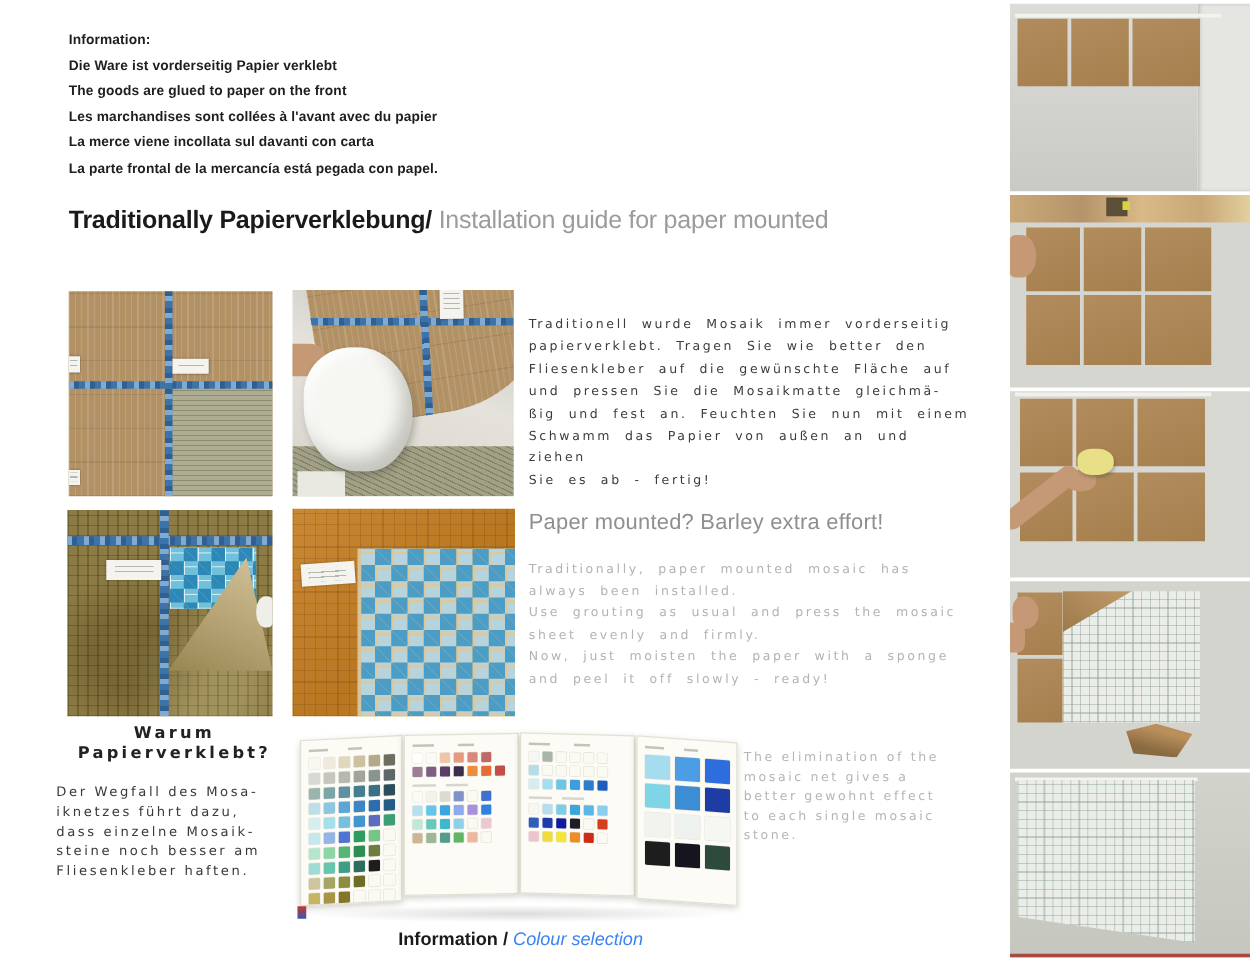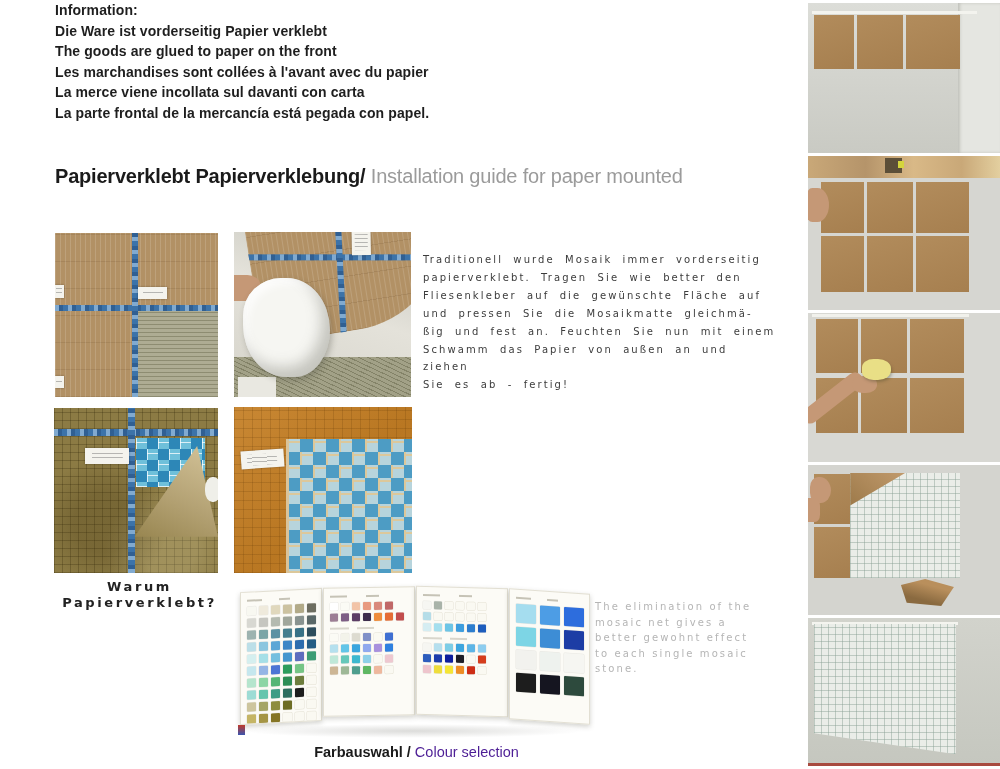--- a/index.html
+++ b/index.html
@@ -1,21 +1,21 @@
 <!DOCTYPE html>
 <html><head>
 <meta charset="utf-8">
 <style>
   html,body{margin:0;padding:0;background:#fff;}
   .page{position:relative;width:1000px;height:769px;background:#fff;overflow:hidden;
         font-family:"Liberation Sans", sans-serif;}
   .abs{position:absolute;}
 
   
-  .info-block{left:55px;top:0;font-weight:bold;font-size:14px;line-height:20.6px;
+  .info-block{left:55px;top:22px;font-weight:bold;font-size:11px;line-height:20.6px;
               color:#1e1e1e;white-space:pre-line;letter-spacing:0.1px;}
   .main-heading{left:55px;top:165px;font-size:20px;font-weight:bold;color:#1a1a1a;
                 letter-spacing:-0.2px;}
   .main-heading .gray{font-weight:normal;color:#9b9b9b;}
 
   .spaced{font-family:"DejaVu Sans", sans-serif;white-space:pre-line;}
 
   .section-de{left:423px;top:231px;width:360px;}
   .section-de h2{margin:0;font-size:18px;font-weight:bold;color:#151515;letter-spacing:0.2px;}
   .section-de p{margin:20px 0 0 0;font-size:10px;letter-spacing:2.1px;word-spacing:5px;
@@ -33,21 +33,21 @@
             color:#3a3a3a;}
 
   .why-en{left:592px;top:579px;width:178px;}
   .why-en h3{margin:0;text-align:center;font-size:12.5px;font-weight:600;color:#8f8f8f;
              letter-spacing:3px;line-height:15.5px;white-space:pre-line;}
   .why-en p{margin:20px 0 0 3px;font-size:10px;letter-spacing:2.1px;line-height:15.6px;
             color:#b5b5b5;}
 
   .caption{left:238px;top:744px;width:357px;text-align:center;font-size:14.5px;}
   .caption .b{font-weight:bold;color:#1a1a1a;}
-  .caption .g{font-weight:normal;color:#4c1d95;}
+  .caption .g{font-weight:normal;color:#3b82f6;font-style:italic;}
 
   
   .photo{overflow:hidden;}
   .kraft{background-color:#b29165;
      background-image:repeating-linear-gradient(90deg,rgba(255,255,255,.14) 0 1px,transparent 1px 5px),
                       repeating-linear-gradient(0deg,rgba(92,62,30,.14) 0 1px,transparent 1px 27px);}
   .tape-h{background:#3c73a9;
      background-image:repeating-linear-gradient(90deg,rgba(185,215,240,.55) 0 4px,rgba(20,50,95,.3) 4px 8px,transparent 8px 13px);}
   .tape-v{background:#3c73a9;
      background-image:repeating-linear-gradient(0deg,rgba(185,215,240,.55) 0 4px,rgba(20,50,95,.3) 4px 8px,transparent 8px 13px);}
@@ -115,21 +115,21 @@
 <div class="page">
 
   <div class="abs info-block">Information:
 Die Ware ist vorderseitig Papier verklebt
 The goods are glued to paper on the front
 Les marchandises sont collées à l'avant avec du papier
 La merce viene incollata sul davanti con carta
 La parte frontal de la mercancía está pegada con papel.</div>
 
   <div class="abs main-heading">
-    <span>Papierverklebt Papierverklebung/</span><span class="gray"> Installation guide for paper mounted</span>
+    <span>Traditionally Papierverklebung/</span><span class="gray"> Installation guide for paper mounted</span>
   </div>
 
   <div class="abs photo kraft" style="left:55px;top:233px;width:163px;height:164px;">
     <div class="abs ridged" style="left:48%;top:45%;right:0;bottom:0;"></div>
     <div class="abs tape-h" style="left:0;top:44%;width:100%;height:6px;"></div>
     <div class="abs tape-v" style="left:47%;top:0;width:6px;height:100%;"></div>
     <div class="abs label" style="left:0;top:32%;width:9px;height:13px;"></div>
     <div class="abs label" style="left:51%;top:33%;width:18%;height:7%;"></div>
     <div class="abs label" style="left:0;top:87%;width:9px;height:12px;"></div>
   </div>
@@ -166,25 +166,37 @@
     <p class="spaced">Traditionell wurde Mosaik immer vorderseitig
 papierverklebt. Tragen Sie wie better den
 Fliesenkleber auf die gewünschte Fläche auf
 und pressen Sie die Mosaikmatte gleichmä-
 ßig und fest an. Feuchten Sie nun mit einem
 Schwamm das Papier von außen an und ziehen
 Sie es ab - fertig!</p>
   </div>
 
   <div class="abs section-en">
+    <h2>Paper mounted? Barley extra effort!</h2>
+    <p class="spaced">Traditionally, paper mounted mosaic has
+always been installed.
+Use grouting as usual and press the mosaic
+sheet evenly and firmly.
+Now, just moisten the paper with a sponge
+and peel it off slowly - ready!</p>
   </div>
 
   <div class="abs why-de">
     <h3 class="spaced">Warum
 Papierverklebt?</h3>
+    <p class="spaced">Der Wegfall des Mosa-
+iknetzes führt dazu,
+dass einzelne Mosaik-
+steine noch besser am
+Fliesenkleber haften.</p>
   </div>
 
   <div class="abs why-en">
     <p class="spaced">The elimination of the
 mosaic net gives a
 better gewohnt effect
 to each single mosaic
 stone.</p>
   </div>
 
@@ -406,21 +418,21 @@
             <div class="sw" style="background: rgb(29, 29, 29);"></div>
             <div class="sw" style="background: rgb(21, 21, 32);"></div>
             <div class="sw" style="background: rgb(45, 74, 61);"></div>
           </div>
         </div>
     </div>
     <div class="abs red-mark"></div>
   </div>
 
   <div class="abs caption">
-    <span class="b">Farbauswahl /</span><span class="g"> Colour selection</span>
+    <span class="b">Information /</span><span class="g"> Colour selection</span>
   </div>
 
   <div class="abs photo wall" style="left:808px;top:3px;width:192px;height:150px;">
     <div class="abs" style="left:78%;top:0;width:22%;height:100%;background:#e5e6e1;box-shadow:inset 2px 0 3px rgba(90,90,80,.25);"></div>
     <div class="abs" style="left:2%;top:5%;width:86%;height:3px;background:#f3f3ee;"></div>
     <div class="abs brown-sq" style="left:3%;top:8%;width:21%;height:36%;"></div>
     <div class="abs brown-sq" style="left:25.5%;top:8%;width:24%;height:36%;"></div>
     <div class="abs brown-sq" style="left:51%;top:8%;width:28%;height:36%;"></div>
   </div>
 

